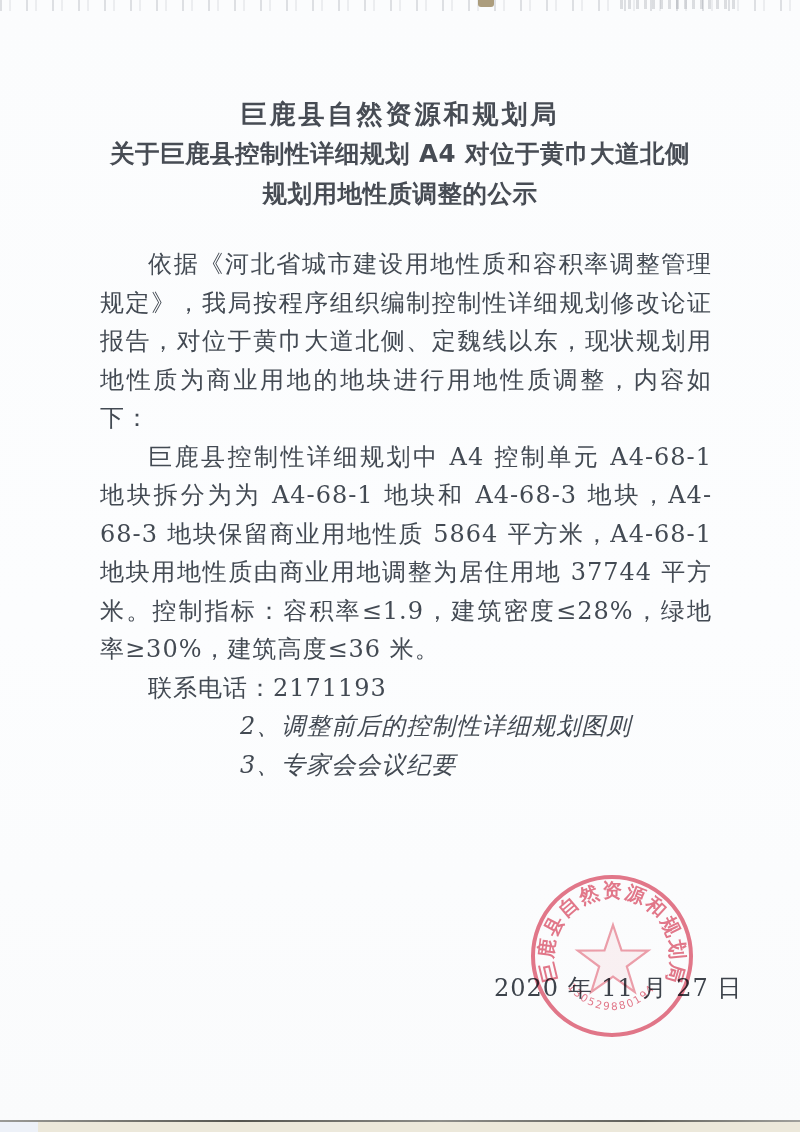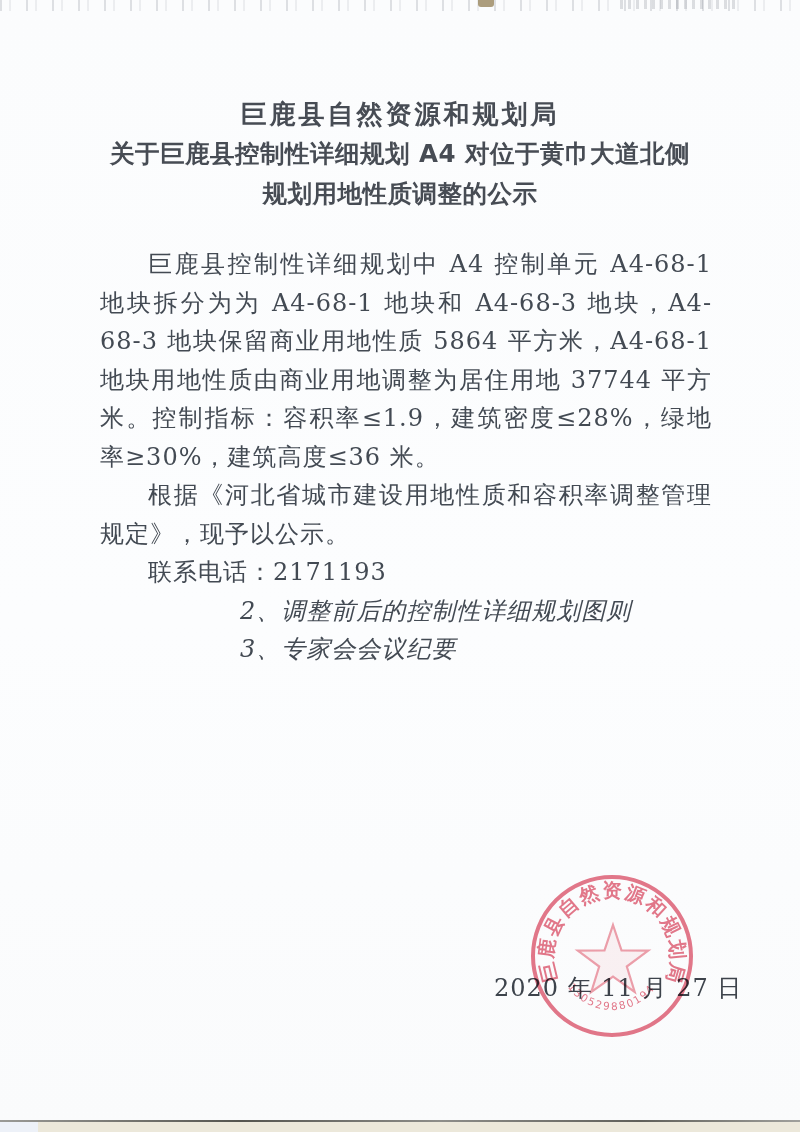--- a/index.html
+++ b/index.html
@@ -145,22 +145,22 @@
   <div class="noise-mark"></div>
   <div class="noise-smudge"></div>
 
   <div class="title-block">
     <div class="title-line-1">巨鹿县自然资源和规划局</div>
     <div class="title-line-2">关于巨鹿县控制性详细规划 A4 对位于黄巾大道北侧</div>
     <div class="title-line-3">规划用地性质调整的公示</div>
   </div>
 
   <div class="body-block">
+    <p class="para">依据《河北省城市建设用地性质和容积率调整管理规定》，我局按程序组织编制控制性详细规划修改论证报告，对位于黄巾大道北侧、定魏线以东，现状规划用地性质为商业用地的地块进行用地性质调整，内容如下：</p>
     <p class="para">巨鹿县控制性详细规划中 A4 控制单元 A4-68-1 地块拆分为为 A4-68-1 地块和 A4-68-3 地块，A4-68-3 地块保留商业用地性质 5864 平方米，A4-68-1 地块用地性质由商业用地调整为居住用地 37744 平方米。控制指标：容积率≤1.9，建筑密度≤28%，绿地率≥30%，建筑高度≤36 米。</p>
-    <p class="para">根据《河北省城市建设用地性质和容积率调整管理规定》，现予以公示。</p>
     <p class="line">联系电话：2171193</p>
     <p class="attach-sub">2、调整前后的控制性详细规划图则</p>
     <p class="attach-sub">3、专家会会议纪要</p>
   </div>
 
   <svg class="seal" viewBox="0 0 168 168" aria-hidden="true">
     <circle cx="84" cy="84" r="79" fill="none" stroke-width="4" stroke="#e05a70"></circle>
     <defs>
       <path id="sealTopArc" d="M 30.5 108.9 A 59 59 0 1 1 137.5 108.9" fill="none"></path>
       <path id="sealBottomArc" d="M 38.7 113.4 A 54 54 0 0 0 128.2 115" fill="none"></path>

